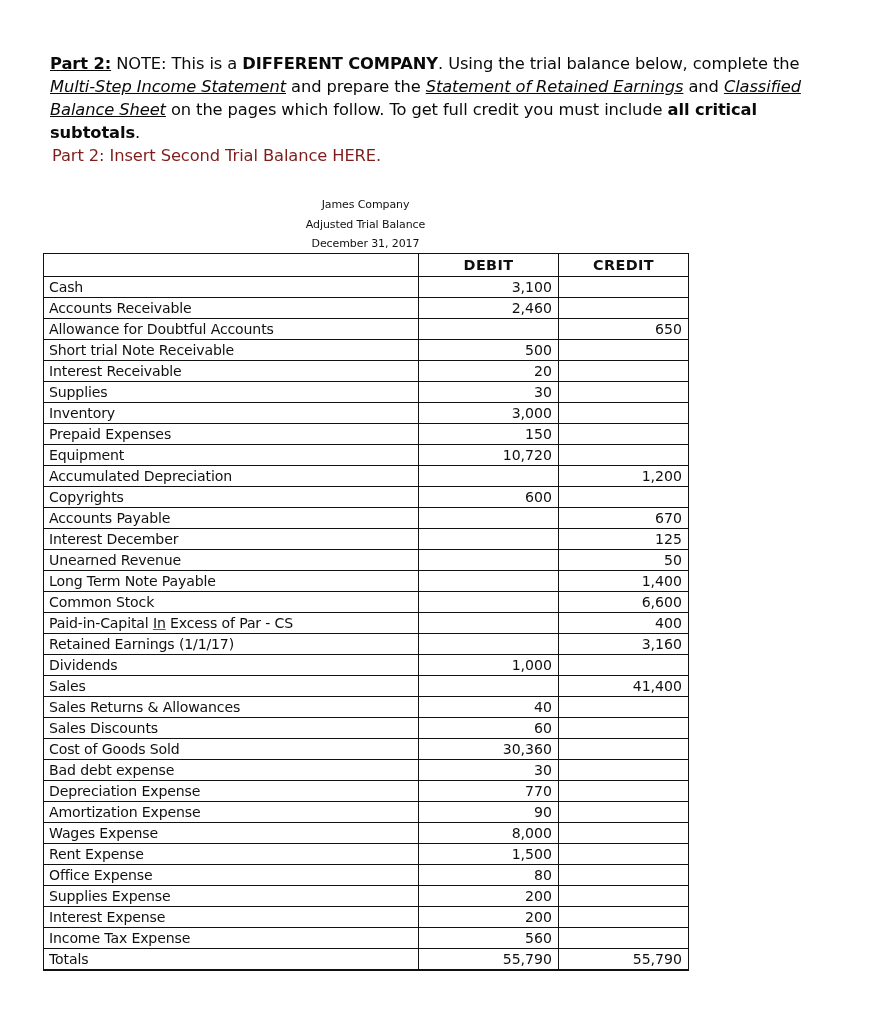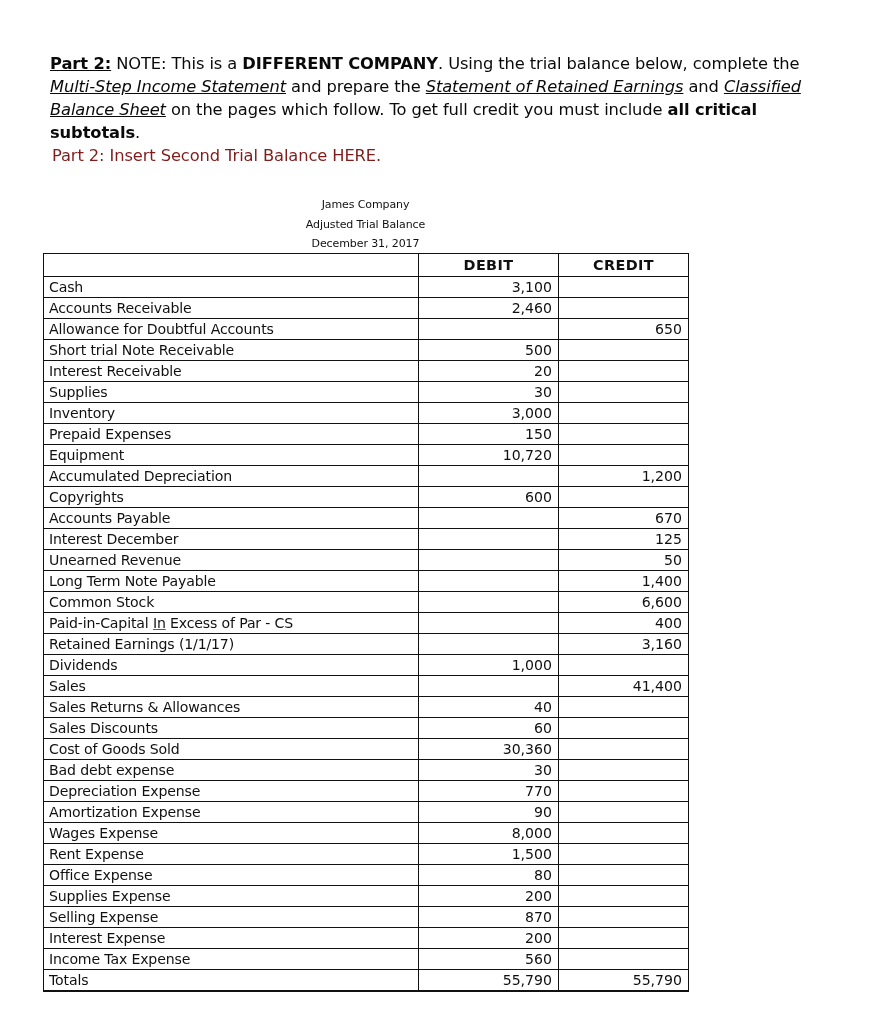--- a/index.html
+++ b/index.html
@@ -284,25 +284,20 @@
           <td class="desc">Office Expense</td>
           <td class="num">80</td>
           <td class="num"></td>
         </tr>
         <tr>
           <td class="desc">Supplies Expense</td>
           <td class="num">200</td>
           <td class="num"></td>
         </tr>
         <tr>
-          <td class="desc">Selling Expense</td>
-          <td class="num">870</td>
-          <td class="num"></td>
-        </tr>
-        <tr>
           <td class="desc">Interest Expense</td>
           <td class="num">200</td>
           <td class="num"></td>
         </tr>
         <tr>
           <td class="desc">Income Tax Expense</td>
           <td class="num">560</td>
           <td class="num"></td>
         </tr>
         <tr class="last-row">

